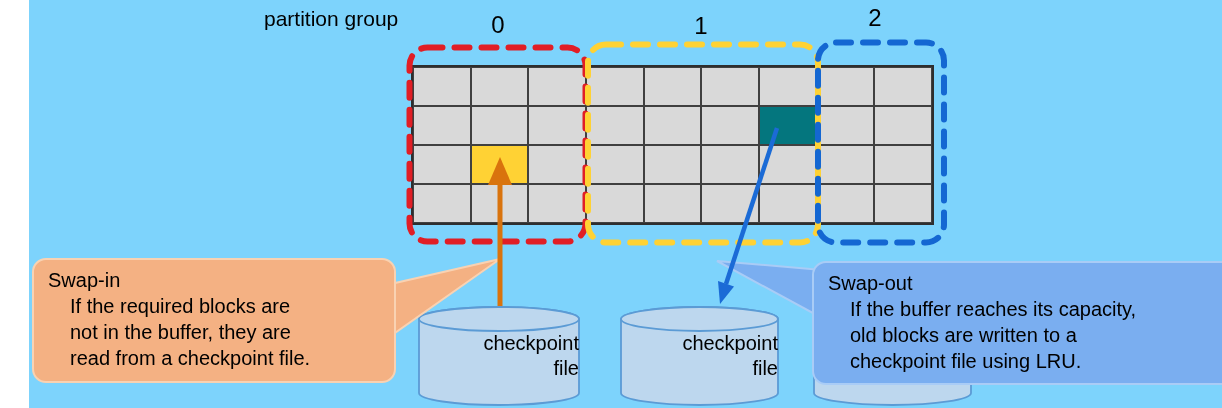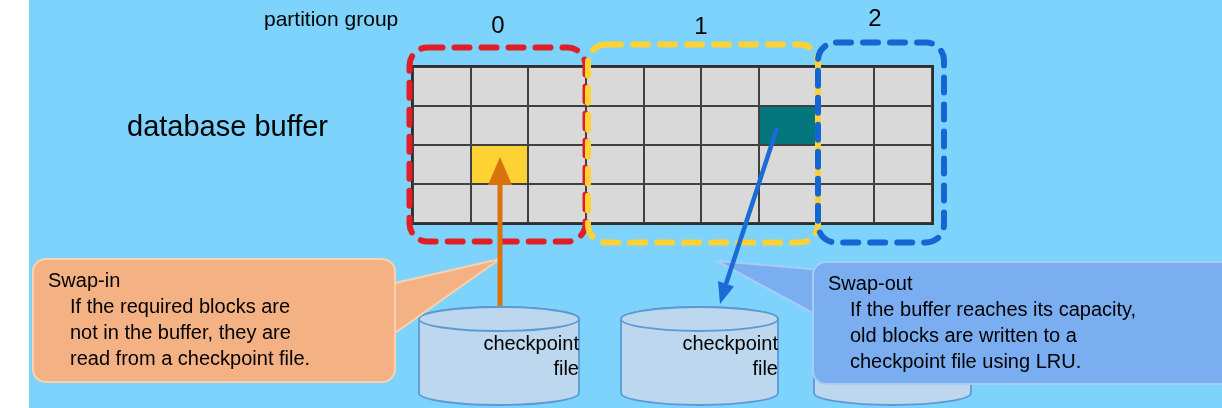--- a/index.html
+++ b/index.html
@@ -38,21 +38,20 @@
 </head>
 <body>
 
 <div id="canvas">
 
   <div class="abs partition-label">partition group</div>
   <div class="abs group-num gn0">0</div>
   <div class="abs group-num gn1">1</div>
   <div class="abs group-num gn2">2</div>
 
-  <div class="abs db-label">database buffer</div>
 
   <div class="abs grid">
       <div class="cell"></div>
       <div class="cell"></div>
       <div class="cell"></div>
       <div class="cell"></div>
       <div class="cell"></div>
       <div class="cell"></div>
       <div class="cell"></div>
       <div class="cell"></div>

